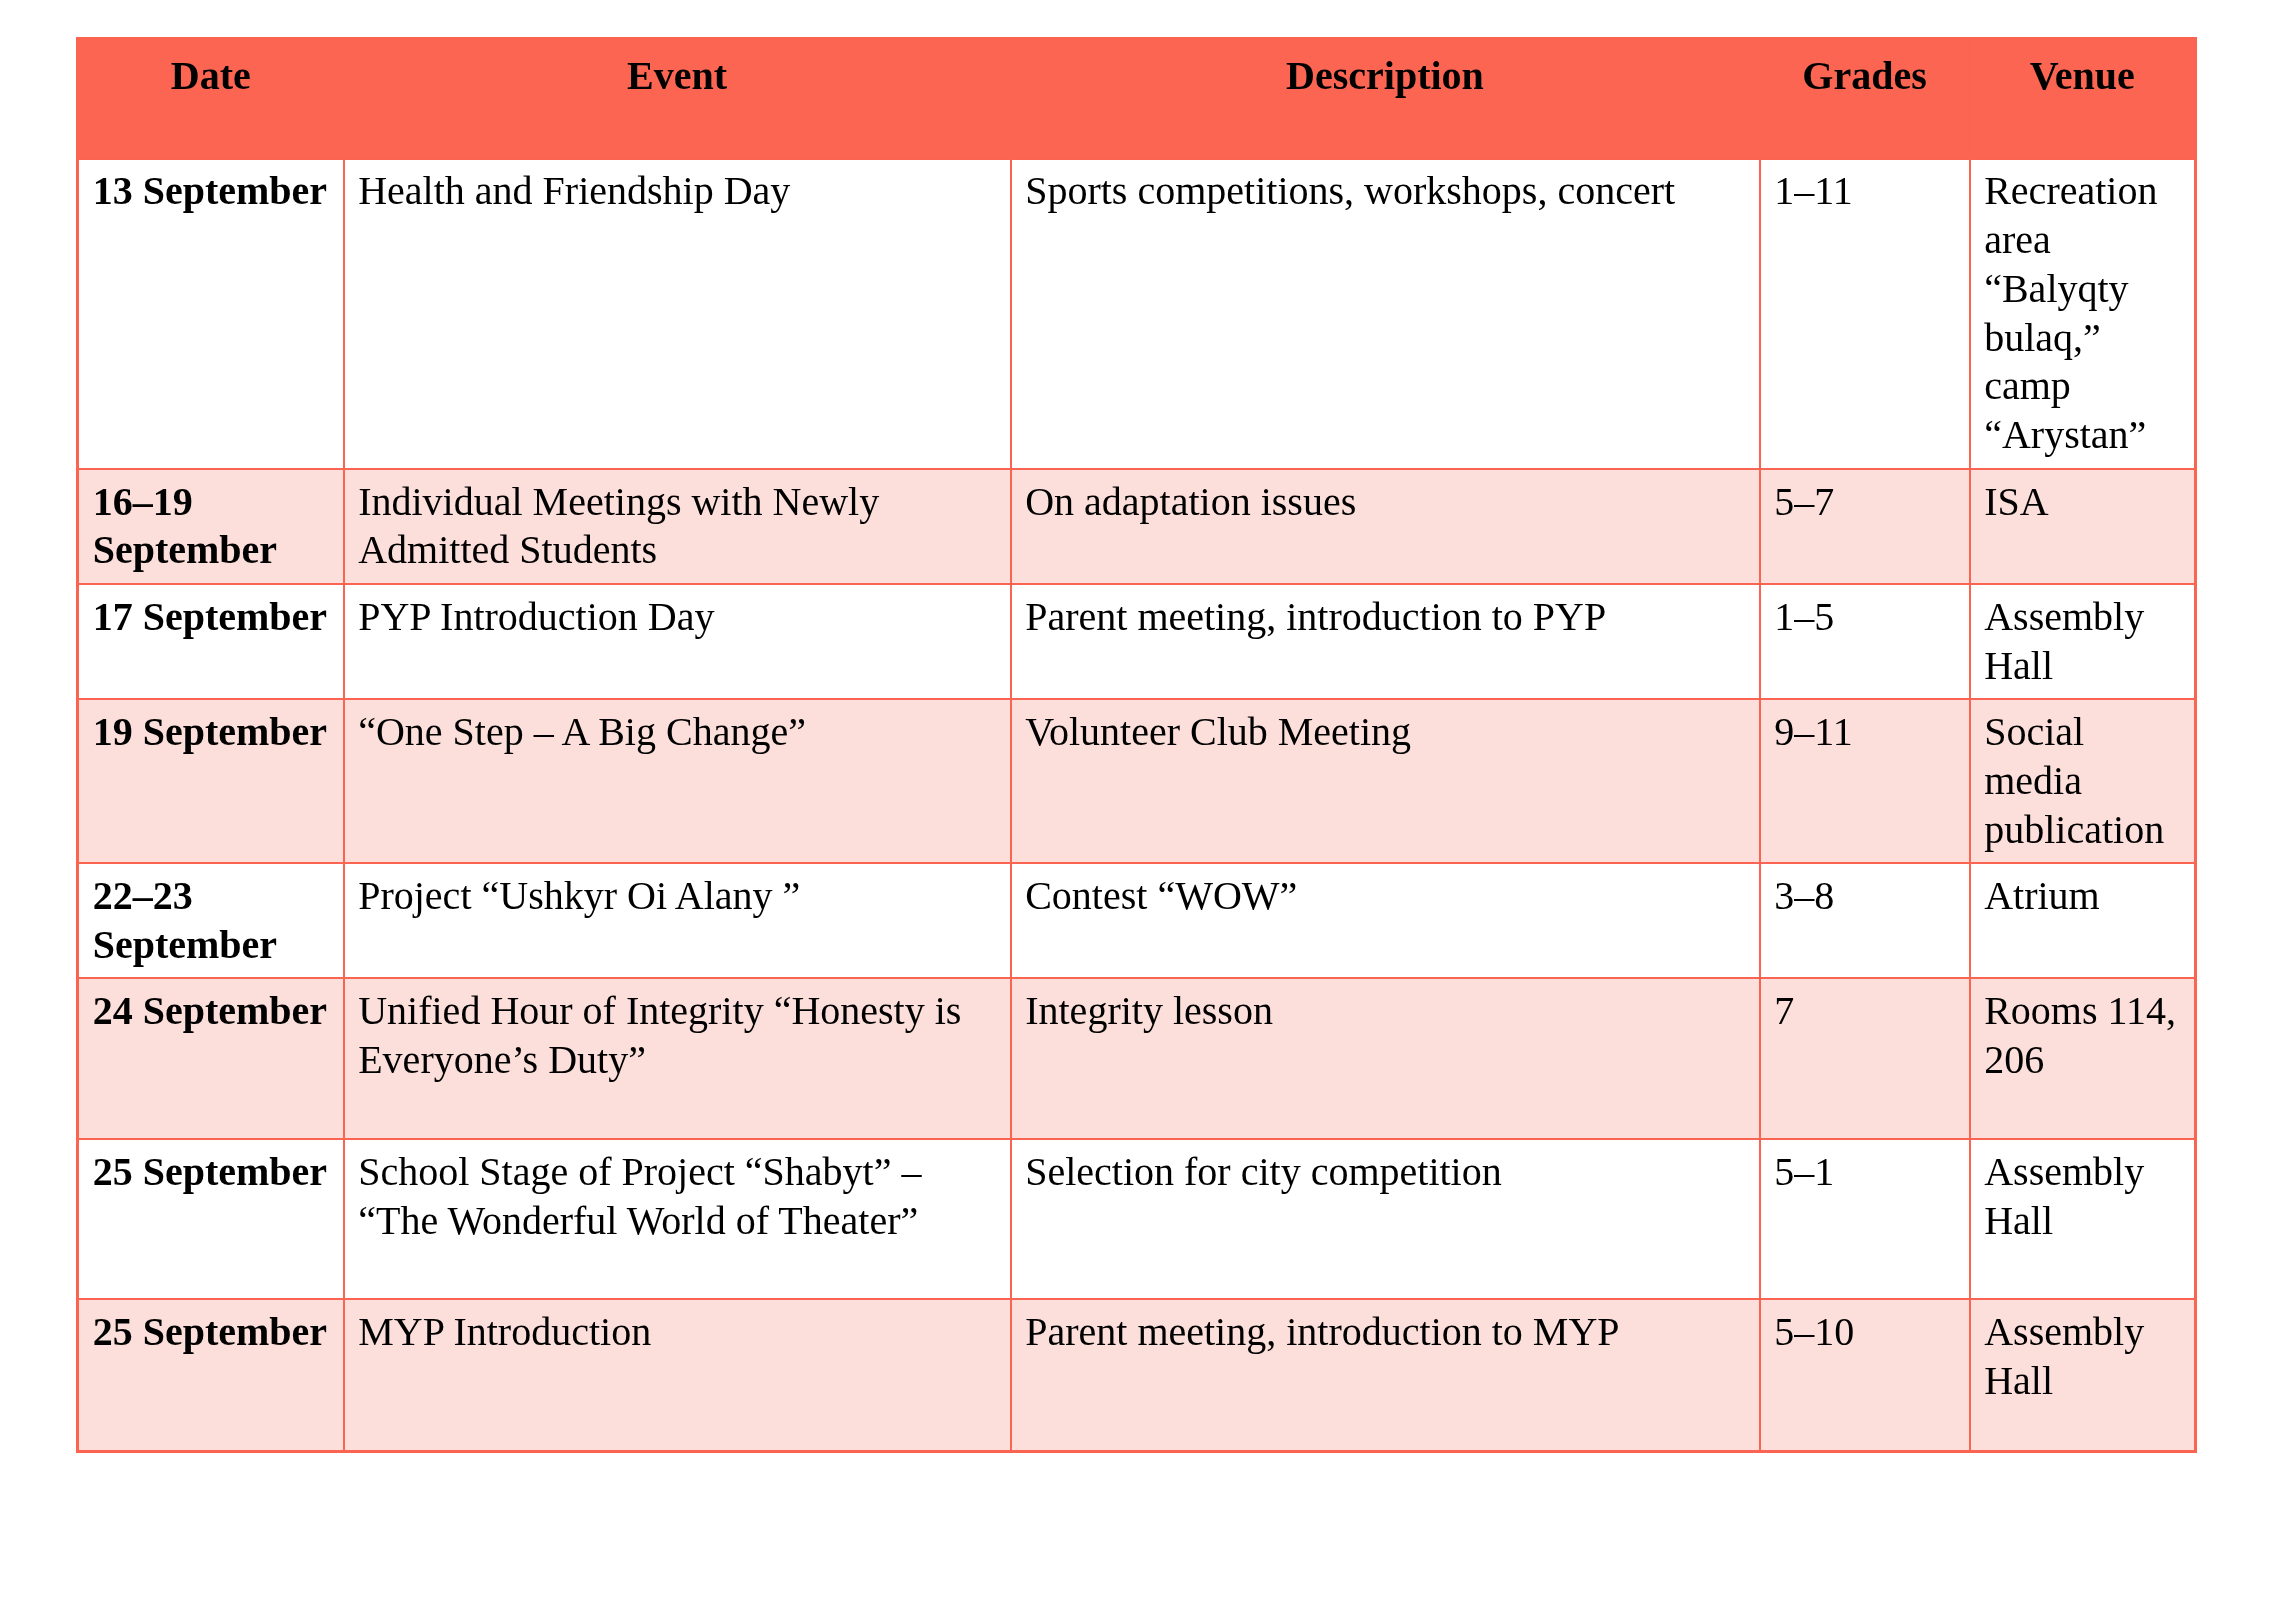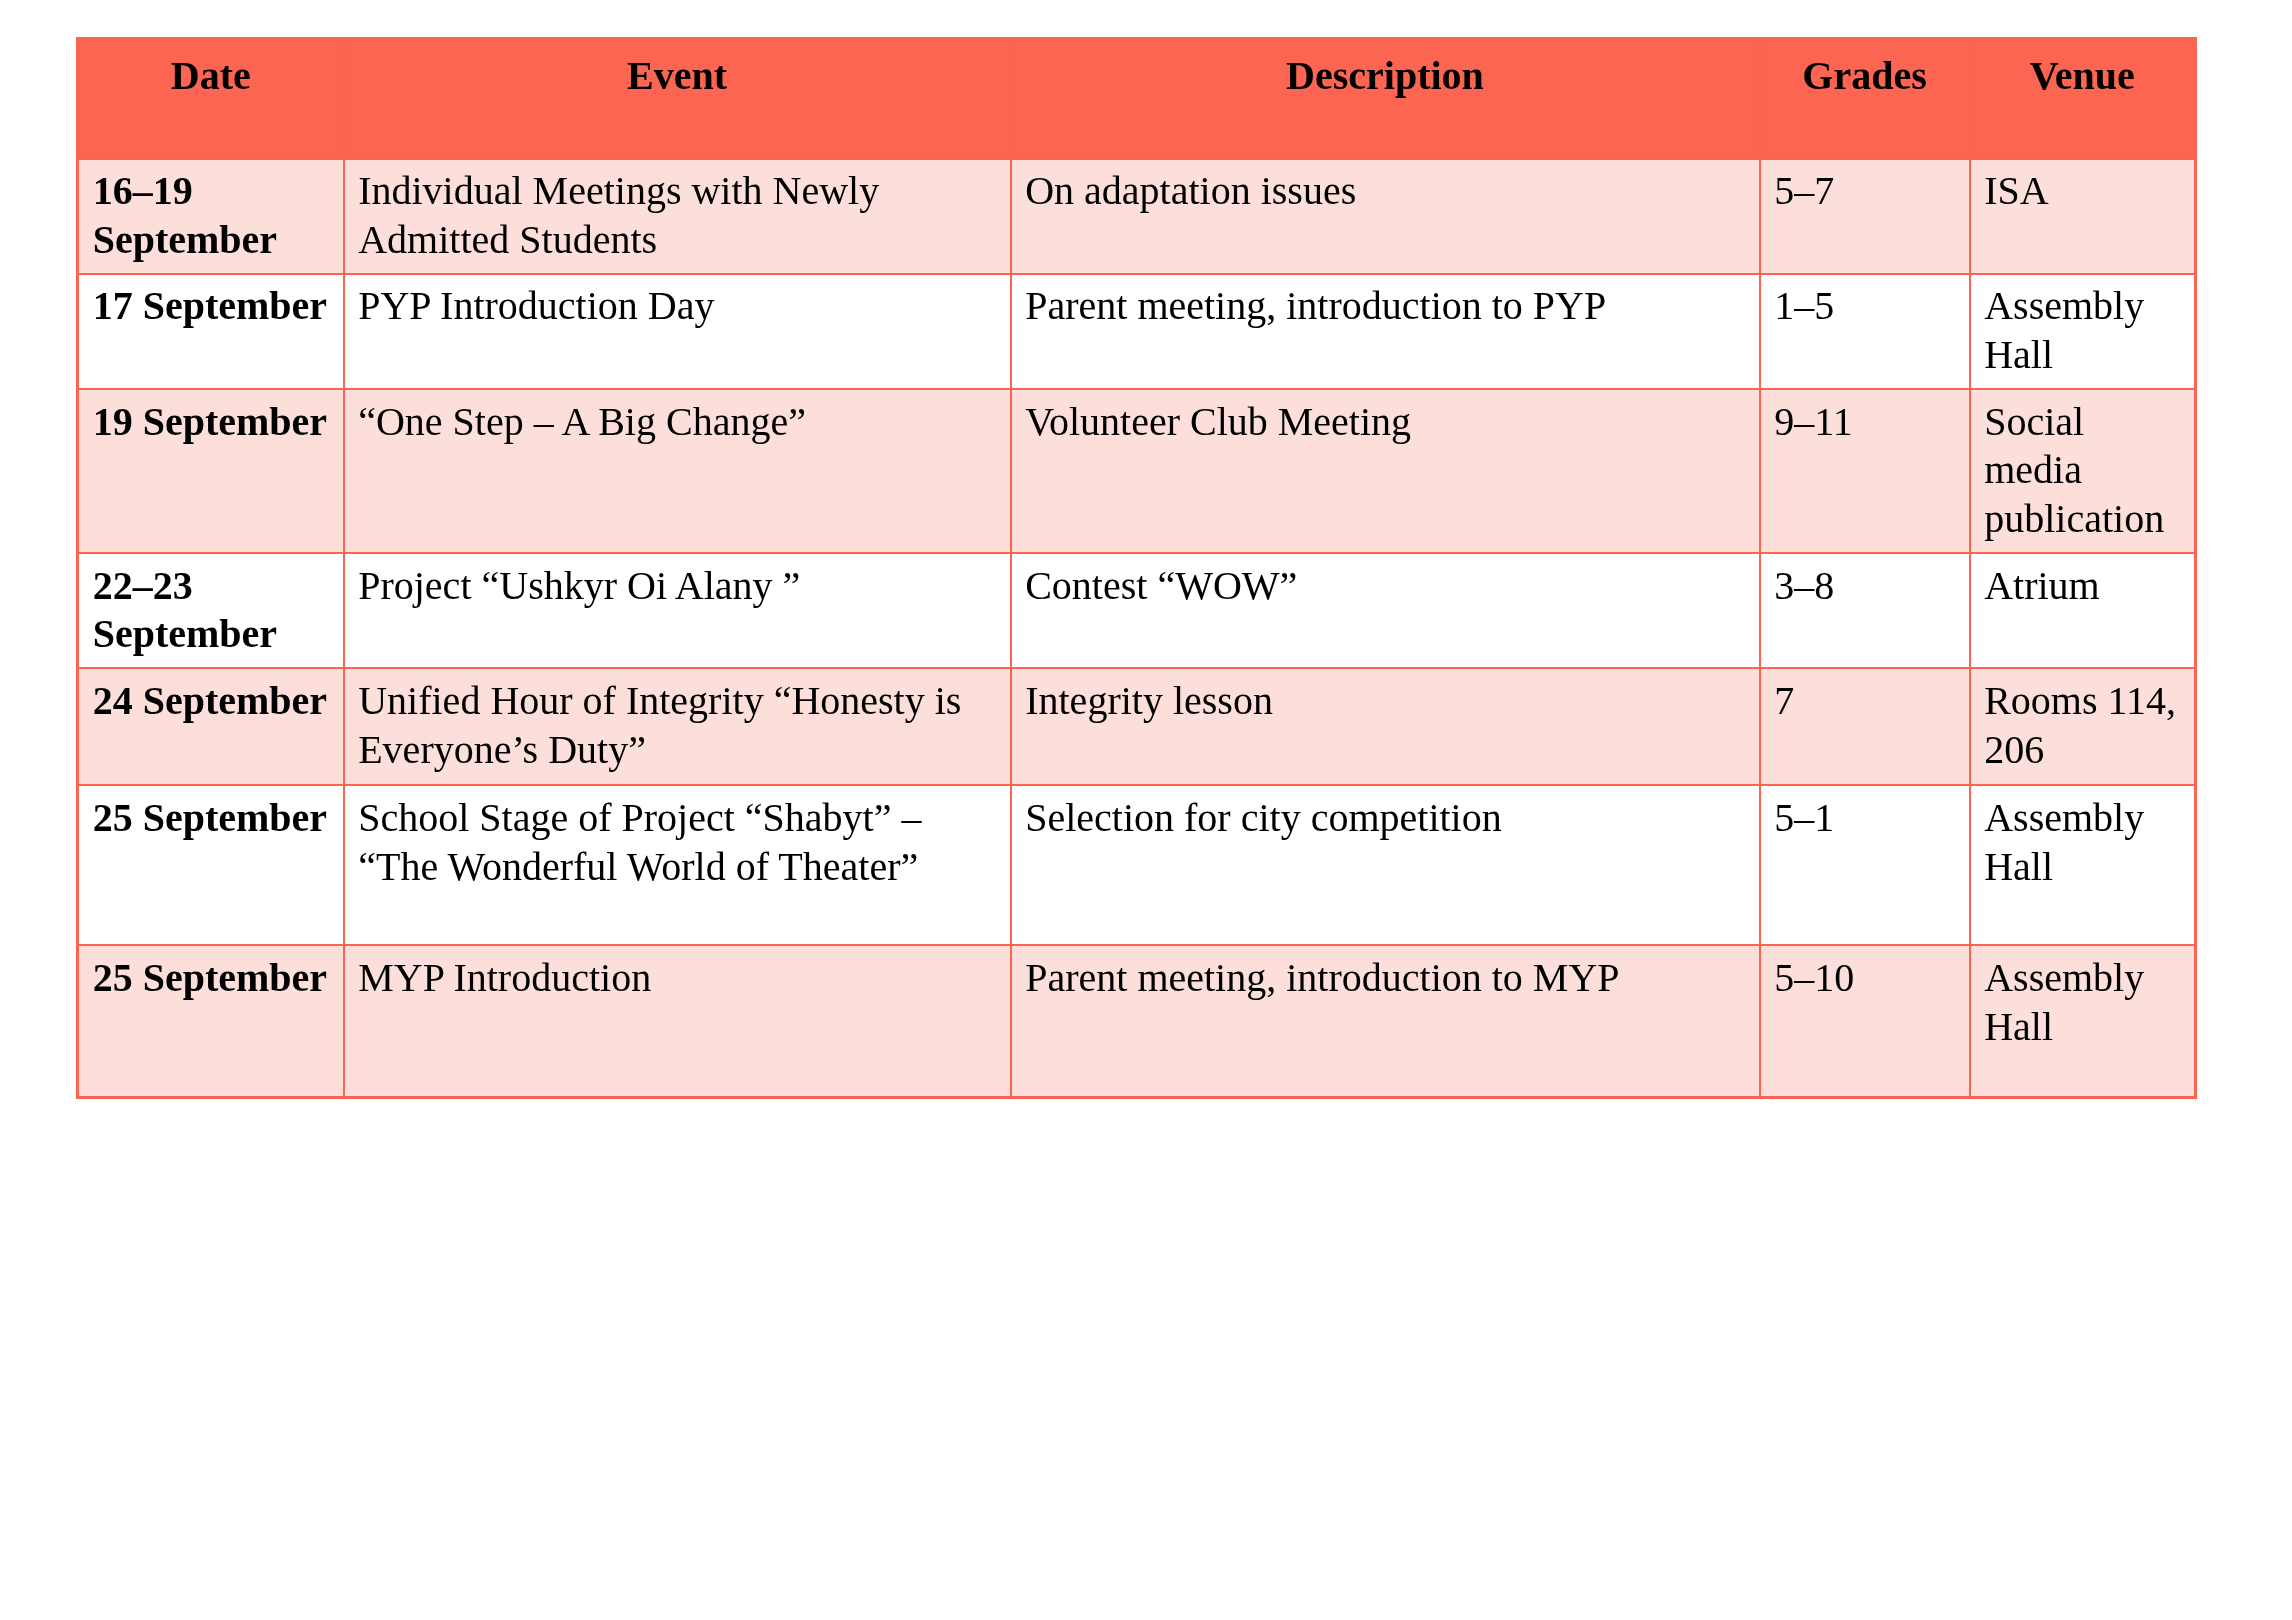--- a/index.html
+++ b/index.html
@@ -77,20 +77,27 @@
     <thead>
       <tr class="header-row" style="height:120px">
         <th>Date</th>
         <th>Event</th>
         <th>Description</th>
         <th>Grades</th>
         <th>Venue</th>
       </tr>
     </thead>
     <tbody>
+      <tr class="row-white" style="height:299px">
+        <td class="col-date">13 September</td>
+        <td class="col-event">Health and Friendship Day</td>
+        <td class="col-desc">Sports competitions, workshops, concert</td>
+        <td class="col-grades">1–11</td>
+        <td class="col-venue">Recreation area “Balyqty bulaq,” camp “Arystan”</td>
+      </tr>
       <tr class="row-pink" style="height:115px">
         <td class="col-date">16–19 September</td>
         <td class="col-event">Individual Meetings with Newly Admitted Students</td>
         <td class="col-desc">On adaptation issues</td>
         <td class="col-grades">5–7</td>
         <td class="col-venue">ISA</td>
       </tr>
       <tr class="row-white" style="height:92px">
         <td class="col-date">17 September</td>
         <td class="col-event">PYP Introduction Day</td>
@@ -105,21 +112,21 @@
         <td class="col-grades">9–11</td>
         <td class="col-venue">Social media publication</td>
       </tr>
       <tr class="row-white" style="height:103px">
         <td class="col-date">22–23 September</td>
         <td class="col-event">Project “Ushkyr Oi Alany ”</td>
         <td class="col-desc">Contest “WOW”</td>
         <td class="col-grades">3–8</td>
         <td class="col-venue">Atrium</td>
       </tr>
-      <tr class="row-pink" style="height:117px">
+      <tr class="row-pink" style="height:161px">
         <td class="col-date">24 September</td>
         <td class="col-event">Unified Hour of Integrity “Honesty is Everyone’s Duty”</td>
         <td class="col-desc">Integrity lesson</td>
         <td class="col-grades align-right">7</td>
         <td class="col-venue">Rooms 114, 206</td>
       </tr>
       <tr class="row-white" style="height:160px">
         <td class="col-date">25 September</td>
         <td class="col-event">School Stage of Project “Shabyt” – “The Wonderful World of Theater”</td>
         <td class="col-desc">Selection for city competition</td>

